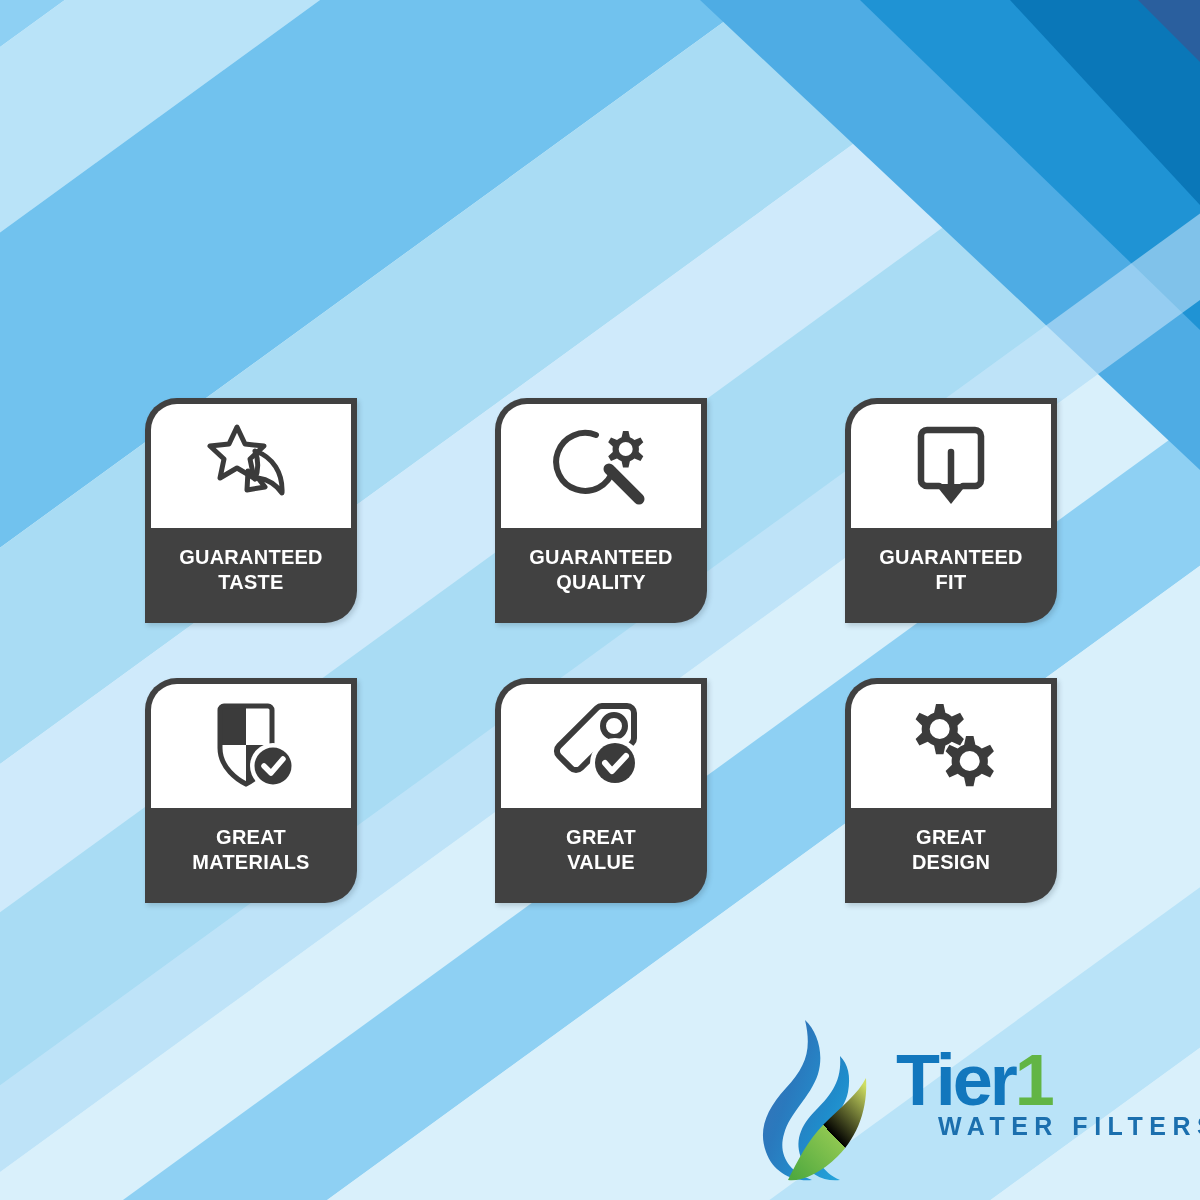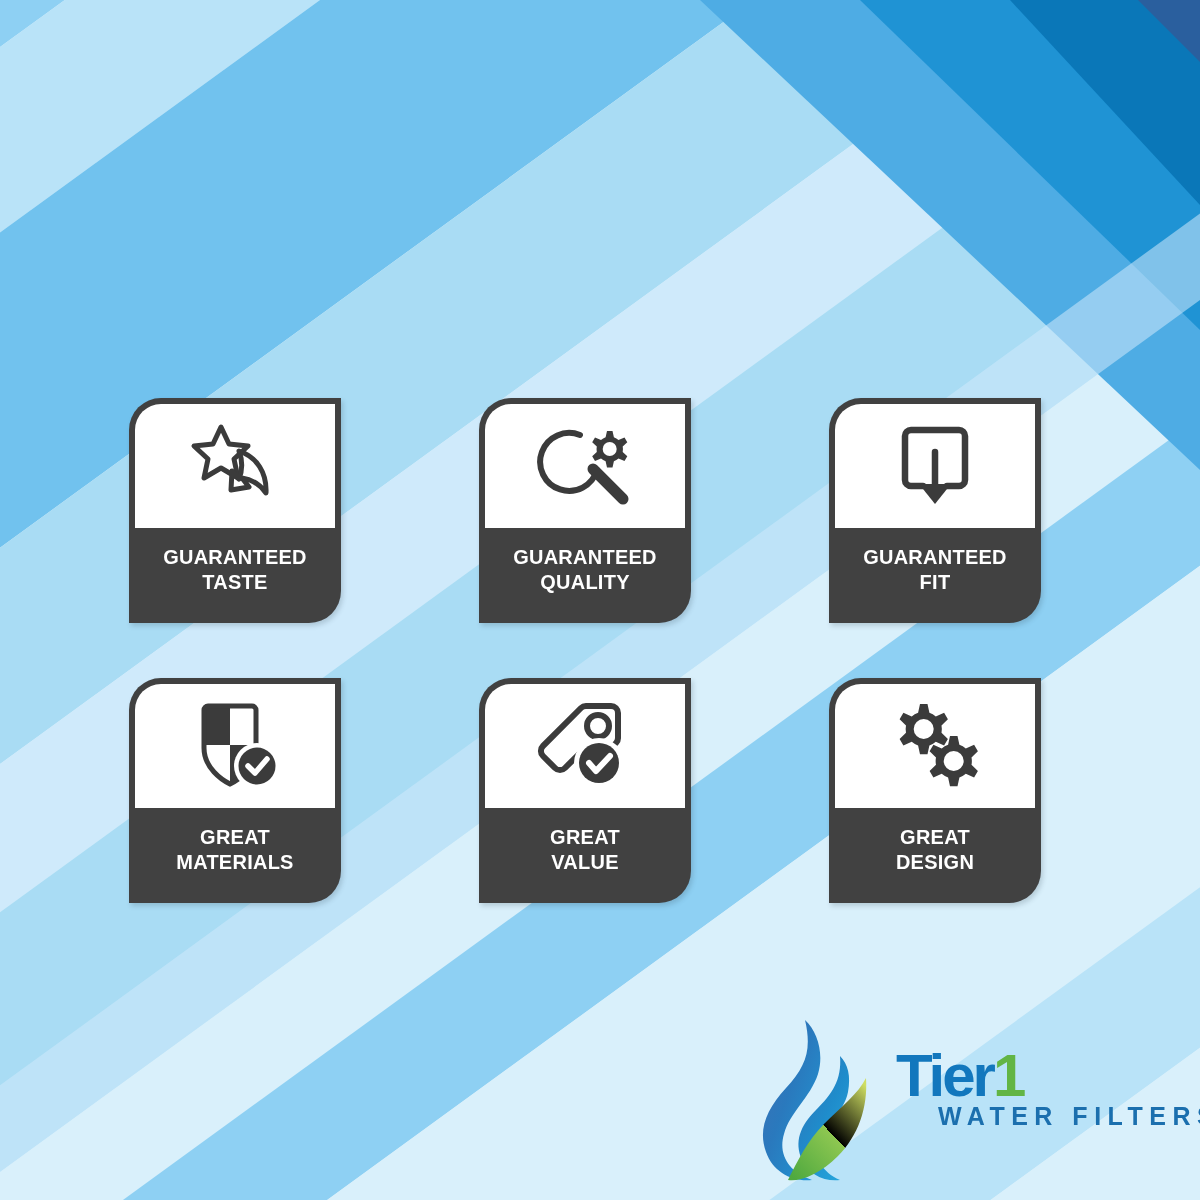--- a/index.html
+++ b/index.html
@@ -41,21 +41,21 @@
     transform:scaleX(0.93);
     transform-origin:left center;
     white-space:nowrap;
     text-shadow:3px 4px 4px rgba(20,40,55,0.32);
     line-height:1;
   }
 
   
   #grid {
     position:absolute;
-    left:129px; top:398px;
+    left:145px; top:398px;
     width:930px;
     display:grid;
     grid-template-columns:repeat(3, 212px);
     column-gap:138px;
     row-gap:55px;
     z-index:4;
   }
 
   .card {
     position:relative;
@@ -103,21 +103,21 @@
     display:flex;
     align-items:flex-start;
   }
   #logo-mark { width:150px; height:175px; flex:none; }
   #logo-type {
     position:relative;
     margin-left:4px;
     padding-top:38px;
   }
   #logo-word {
-    font-size:60px;
+    font-size:72px;
     font-weight:bold;
     line-height:0.86;
     letter-spacing:-3px;
     white-space:nowrap;
   }
   #logo-tier { color:#1277bd; }
   #logo-one  { color:#62b545; }
   #logo-tagline {
     margin-top:2px;
     margin-left:42px;

